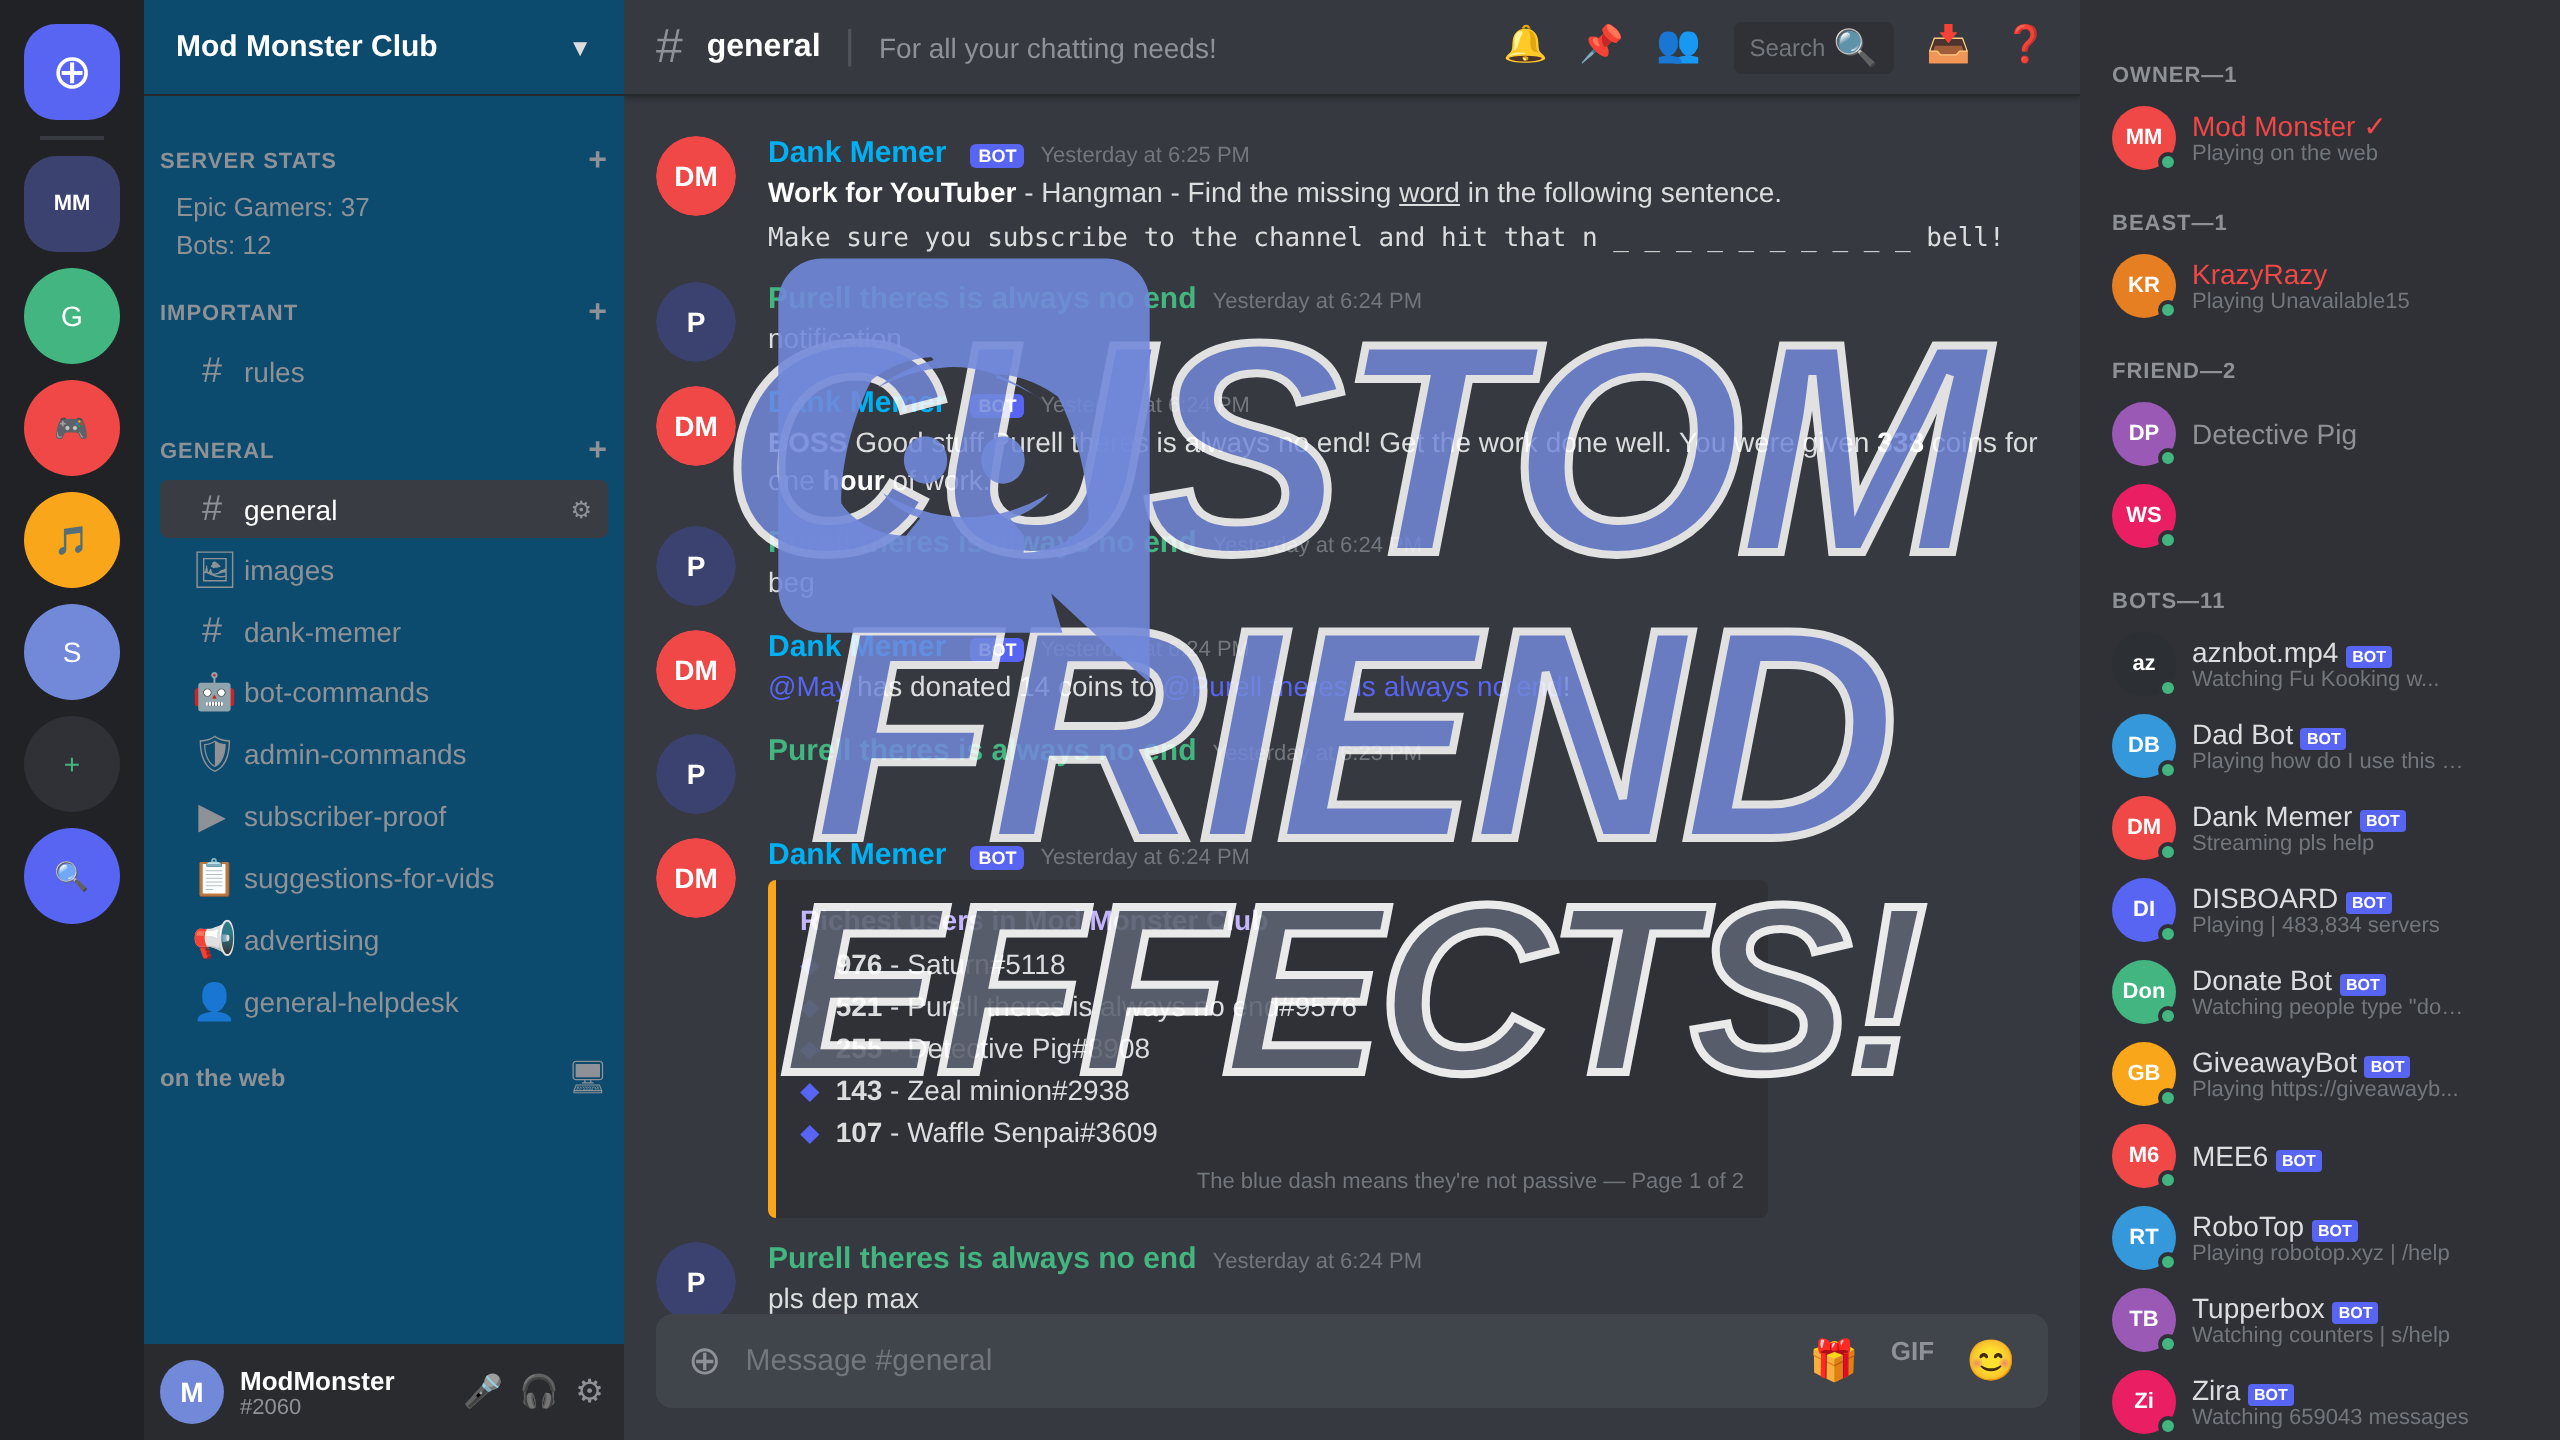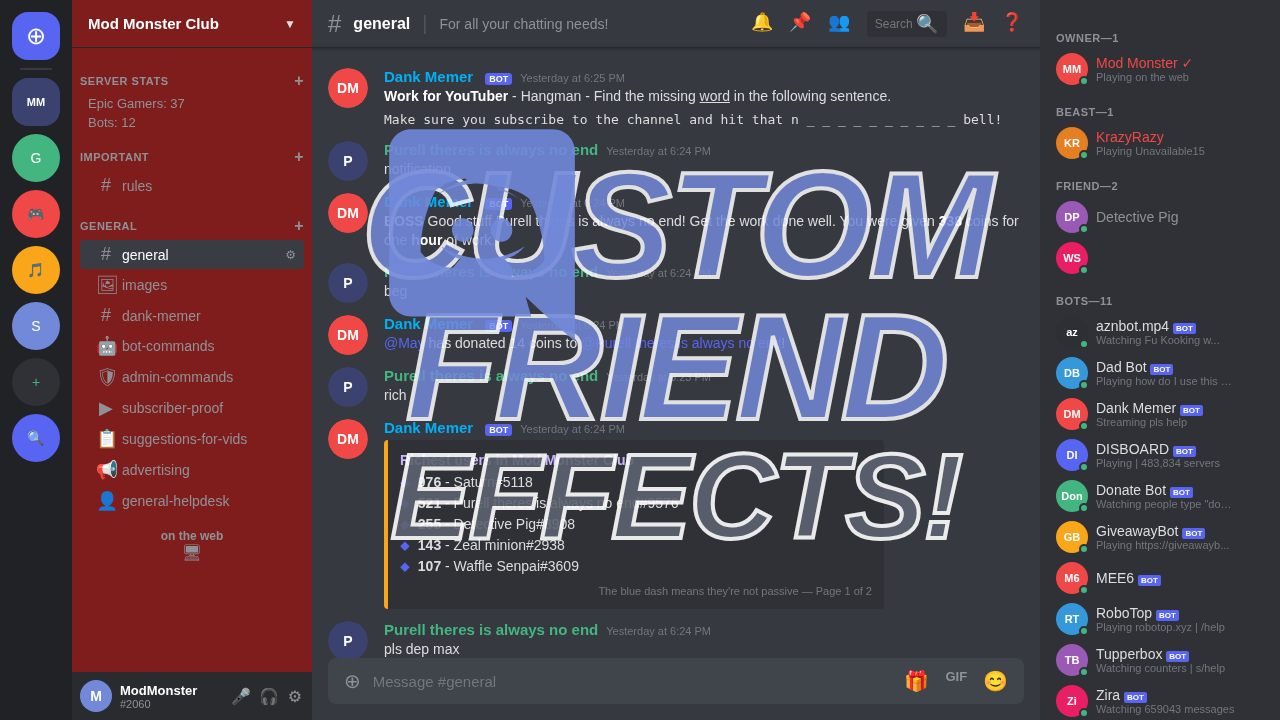--- a/index.html
+++ b/index.html
@@ -5,21 +5,21 @@
     * { margin: 0; padding: 0; box-sizing: border-box; }
     body { width: 1280px; height: 720px; overflow: hidden; font-family: 'Whitney', 'Helvetica Neue', Helvetica, Arial, sans-serif; background: #36393f; color: #dcddde; font-size: 14px; display: flex; }
 
     
     .server-list { width: 72px; background: #202225; display: flex; flex-direction: column; align-items: center; padding: 12px 0; gap: 8px; overflow: hidden; flex-shrink: 0; }
     .server-icon { width: 48px; height: 48px; border-radius: 50%; background: #5865f2; display: flex; align-items: center; justify-content: center; cursor: pointer; overflow: hidden; position: relative; }
     .server-icon.active { border-radius: 16px; }
     .server-divider { width: 32px; height: 2px; background: #36393f; }
 
     
-    .channel-sidebar { width: 240px; background: #7f1d1d; display: flex; flex-direction: column; flex-shrink: 0; }
+    .channel-sidebar { width: 240px; background: #0c4a6e; display: flex; flex-direction: column; flex-shrink: 0; }
     .server-header { height: 48px; padding: 0 16px; display: flex; align-items: center; justify-content: space-between; border-bottom: 1px solid #26282c; cursor: pointer; font-weight: 600; color: #fff; font-size: 15px; flex-shrink: 0; }
     .server-header-chevron { color: #dcddde; font-size: 12px; }
 
     .channel-list { flex: 1; overflow-y: auto; padding: 8px 0; }
     .channel-category { padding: 16px 8px 4px 8px; font-size: 11px; font-weight: 700; color: #8e9297; text-transform: uppercase; letter-spacing: 0.5px; display: flex; align-items: center; justify-content: space-between; }
     .channel-item { padding: 4px 8px 4px 16px; margin: 1px 8px; border-radius: 4px; cursor: pointer; display: flex; align-items: center; gap: 6px; color: #8e9297; font-size: 15px; }
     .channel-item:hover, .channel-item.active { background: #393c43; color: #dcddde; }
     .channel-item.active { color: #fff; }
     .channel-icon { font-size: 18px; color: #8e9297; flex-shrink: 0; width: 20px; text-align: center; }
     .channel-name { font-size: 14px; }
@@ -86,21 +86,21 @@
     .member-item { display: flex; align-items: center; gap: 8px; padding: 4px 8px; border-radius: 4px; cursor: pointer; margin: 1px 0; }
     .member-avatar { width: 32px; height: 32px; border-radius: 50%; flex-shrink: 0; position: relative; }
     .member-avatar-circle { width: 32px; height: 32px; border-radius: 50%; display: flex; align-items: center; justify-content: center; font-size: 11px; font-weight: bold; color: white; }
     .member-status { position: absolute; bottom: -1px; right: -1px; width: 10px; height: 10px; border-radius: 50%; background: #43b581; border: 2px solid #2f3136; }
     .member-info { flex: 1; }
     .member-name { font-size: 14px; font-weight: 500; color: #8e9297; }
     .member-name.colored { color: #f04747; }
     .member-activity { font-size: 11px; color: #72767d; white-space: nowrap; overflow: hidden; text-overflow: ellipsis; max-width: 140px; }
     .member-bot-tag { background: #5865f2; color: white; font-size: 8px; padding: 1px 3px; border-radius: 2px; font-weight: 700; }
 
-    .on-the-web-section { padding: 8px 8px 4px; flex-direction: column; }
+    .on-the-web-section { padding: 8px 8px 4px; }
 
     
     ::-webkit-scrollbar { width: 8px; }
     ::-webkit-scrollbar-track { background: transparent; }
     ::-webkit-scrollbar-thumb { background: #1e2124; border-radius: 4px; }
 
     .stat-item { padding: 2px 8px 2px 16px; font-size: 13px; color: #8e9297; }
     .category-add { cursor: pointer; color: #8e9297; font-size: 16px; }
 
     .messages-wrapper { position: relative; flex: 1; overflow: hidden; display: flex; flex-direction: column; }
@@ -326,21 +326,20 @@
 
       <div class="message-group">
         <div class="message-avatar">
           <div class="avatar-circle" style="background:#3b4270;">P</div>
         </div>
         <div class="message-content">
           <div class="message-header">
             <span class="message-author" style="color:#43b581;">Purell theres is always no end</span>
             <span class="message-timestamp">Yesterday at 6:23 PM</span>
           </div>
-          <div class="message-text">rich</div>
         </div>
       </div>
 
       <div class="message-group">
         <div class="message-avatar">
           <div class="avatar-circle" style="background:#f04747;">DM</div>
         </div>
         <div class="message-content">
           <div class="message-header">
             <span class="message-author bot">Dank Memer</span>

